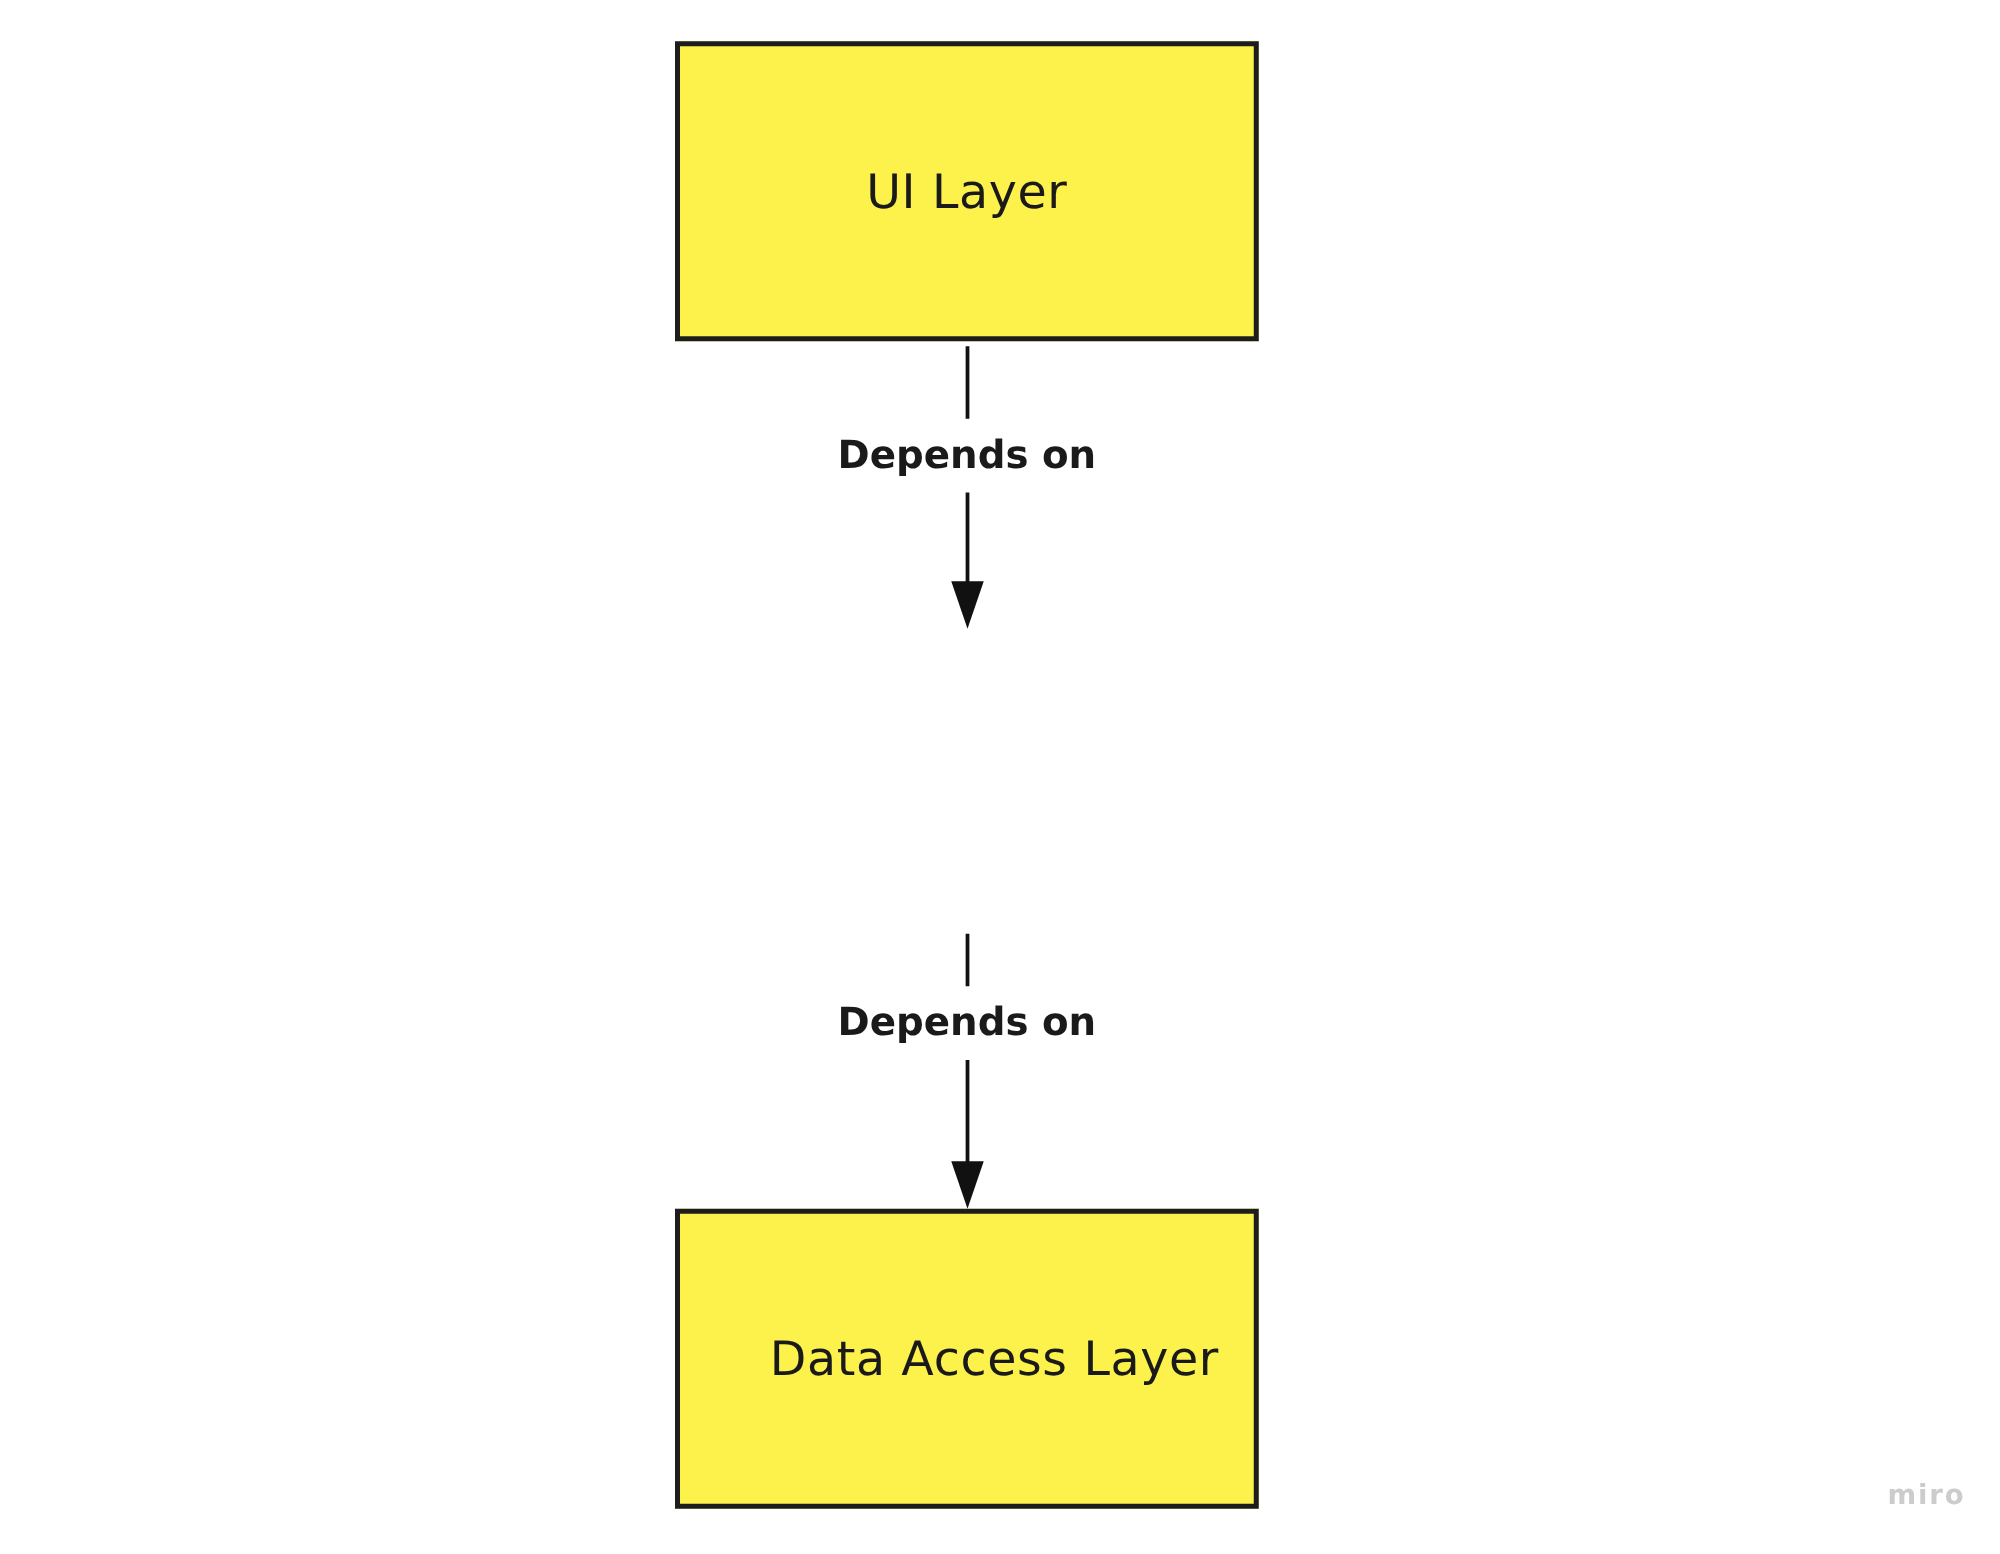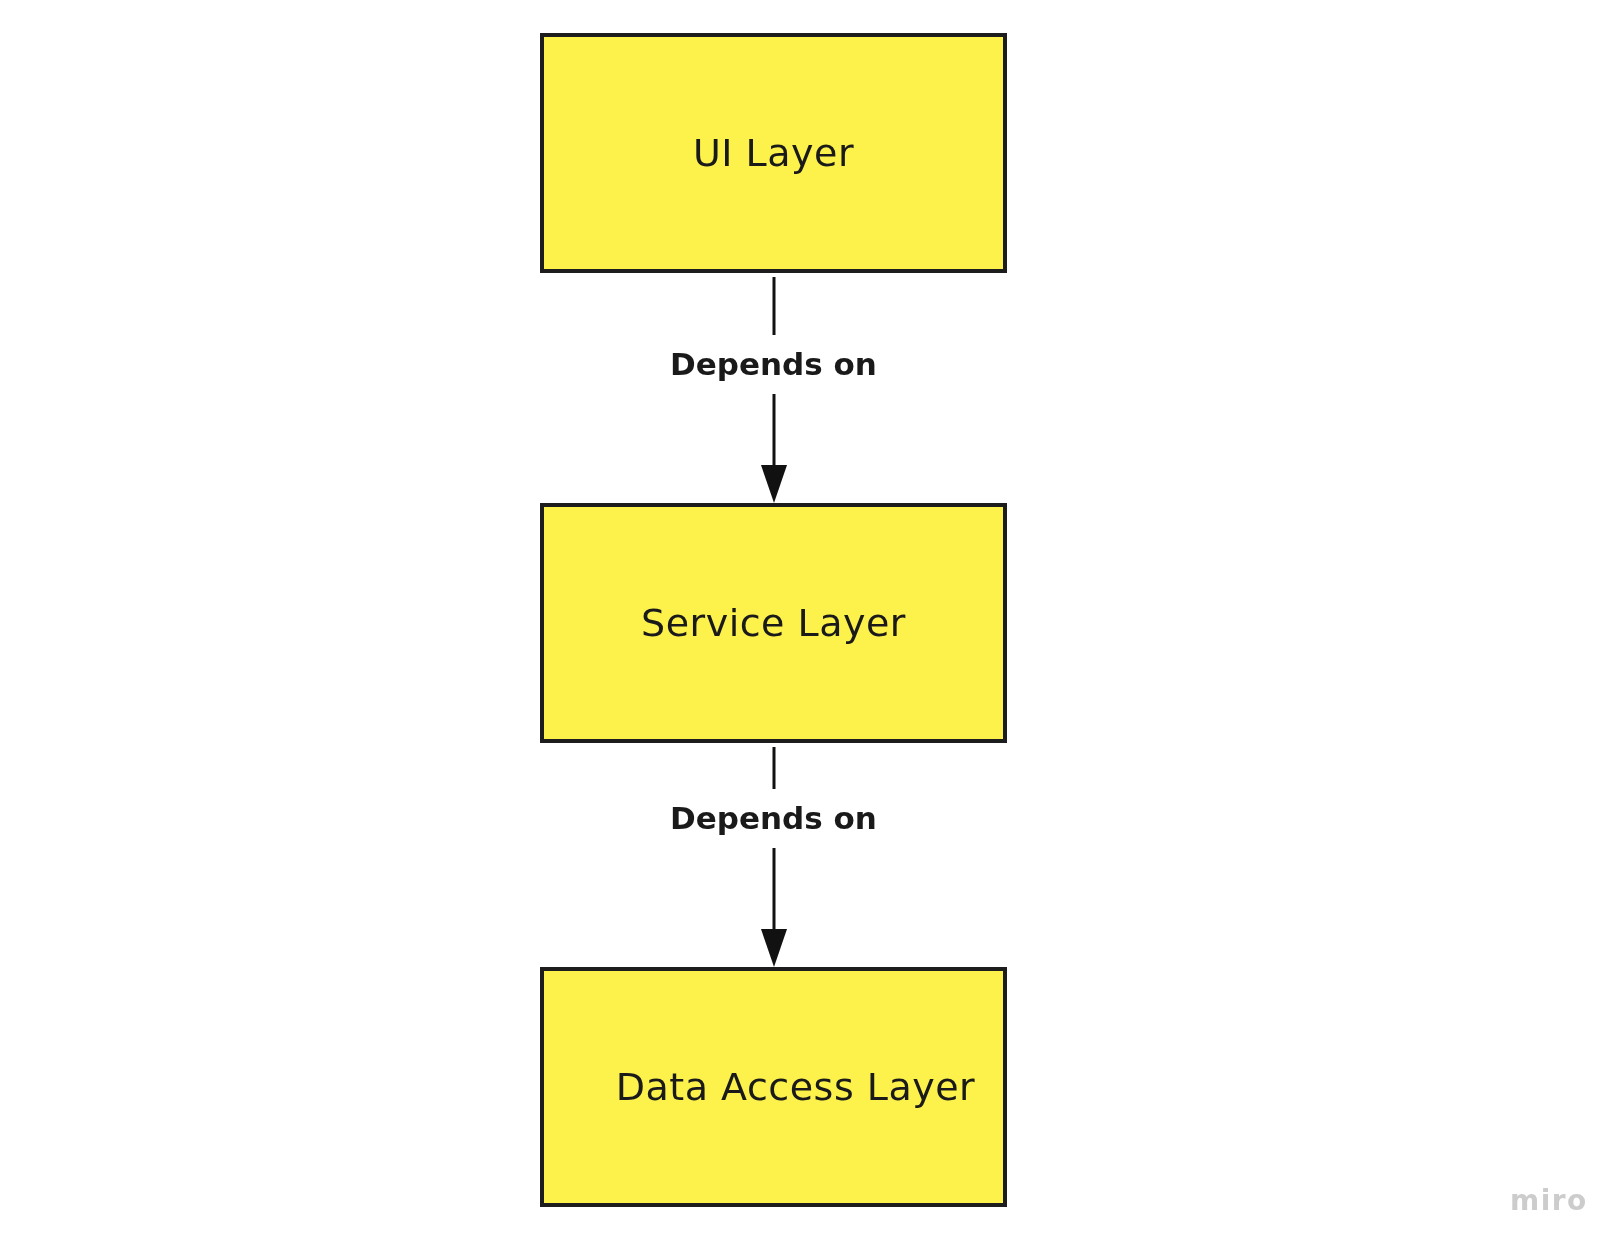--- a/index.html
+++ b/index.html
@@ -81,21 +81,21 @@
     white-space: nowrap;
     line-height: 1;
   }
   .edge-1 .edge-label { top: 58px; }
   .edge-2 .edge-label { top: 42px; }
 
   .watermark {
     position: absolute;
     left: 1510px;
     top: 1184px;
-    font-size: 28px;
+    font-size: 22px;
     font-weight: bold;
     letter-spacing: 1.5px;
     color: var(--watermark);
     user-select: none;
   }
 </style>
 </head>
 <body>
 
 <div class="canvas">
@@ -103,23 +103,20 @@
   <div class="node node-ui">
     <span class="node-label">UI Layer</span>
   </div>
 
   <div class="edge edge-1">
     <div class="edge-line"></div>
     <div class="edge-arrowhead"></div>
     <span class="edge-label">Depends on</span>
   </div>
 
-  <div class="node node-service">
-    <span class="node-label">Service Layer</span>
-  </div>
 
   <div class="edge edge-2">
     <div class="edge-line"></div>
     <div class="edge-arrowhead"></div>
     <span class="edge-label">Depends on</span>
   </div>
 
   <div class="node node-data">
     <span class="node-label">Data Access Layer</span>
   </div>

